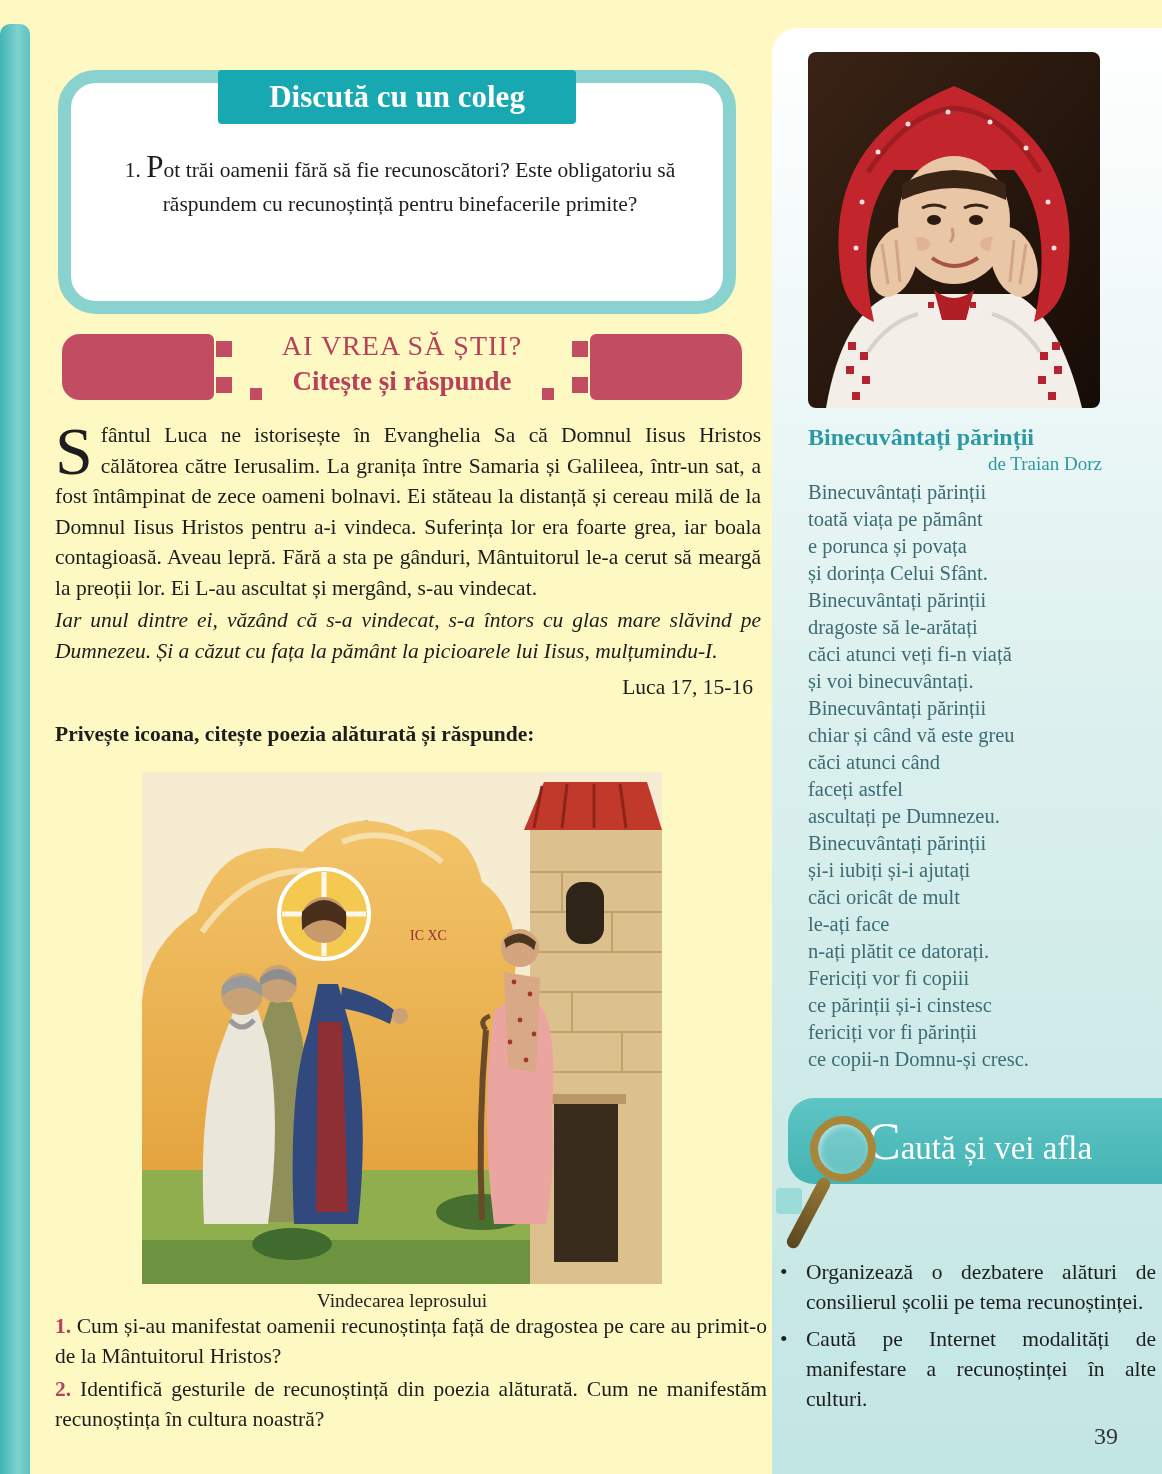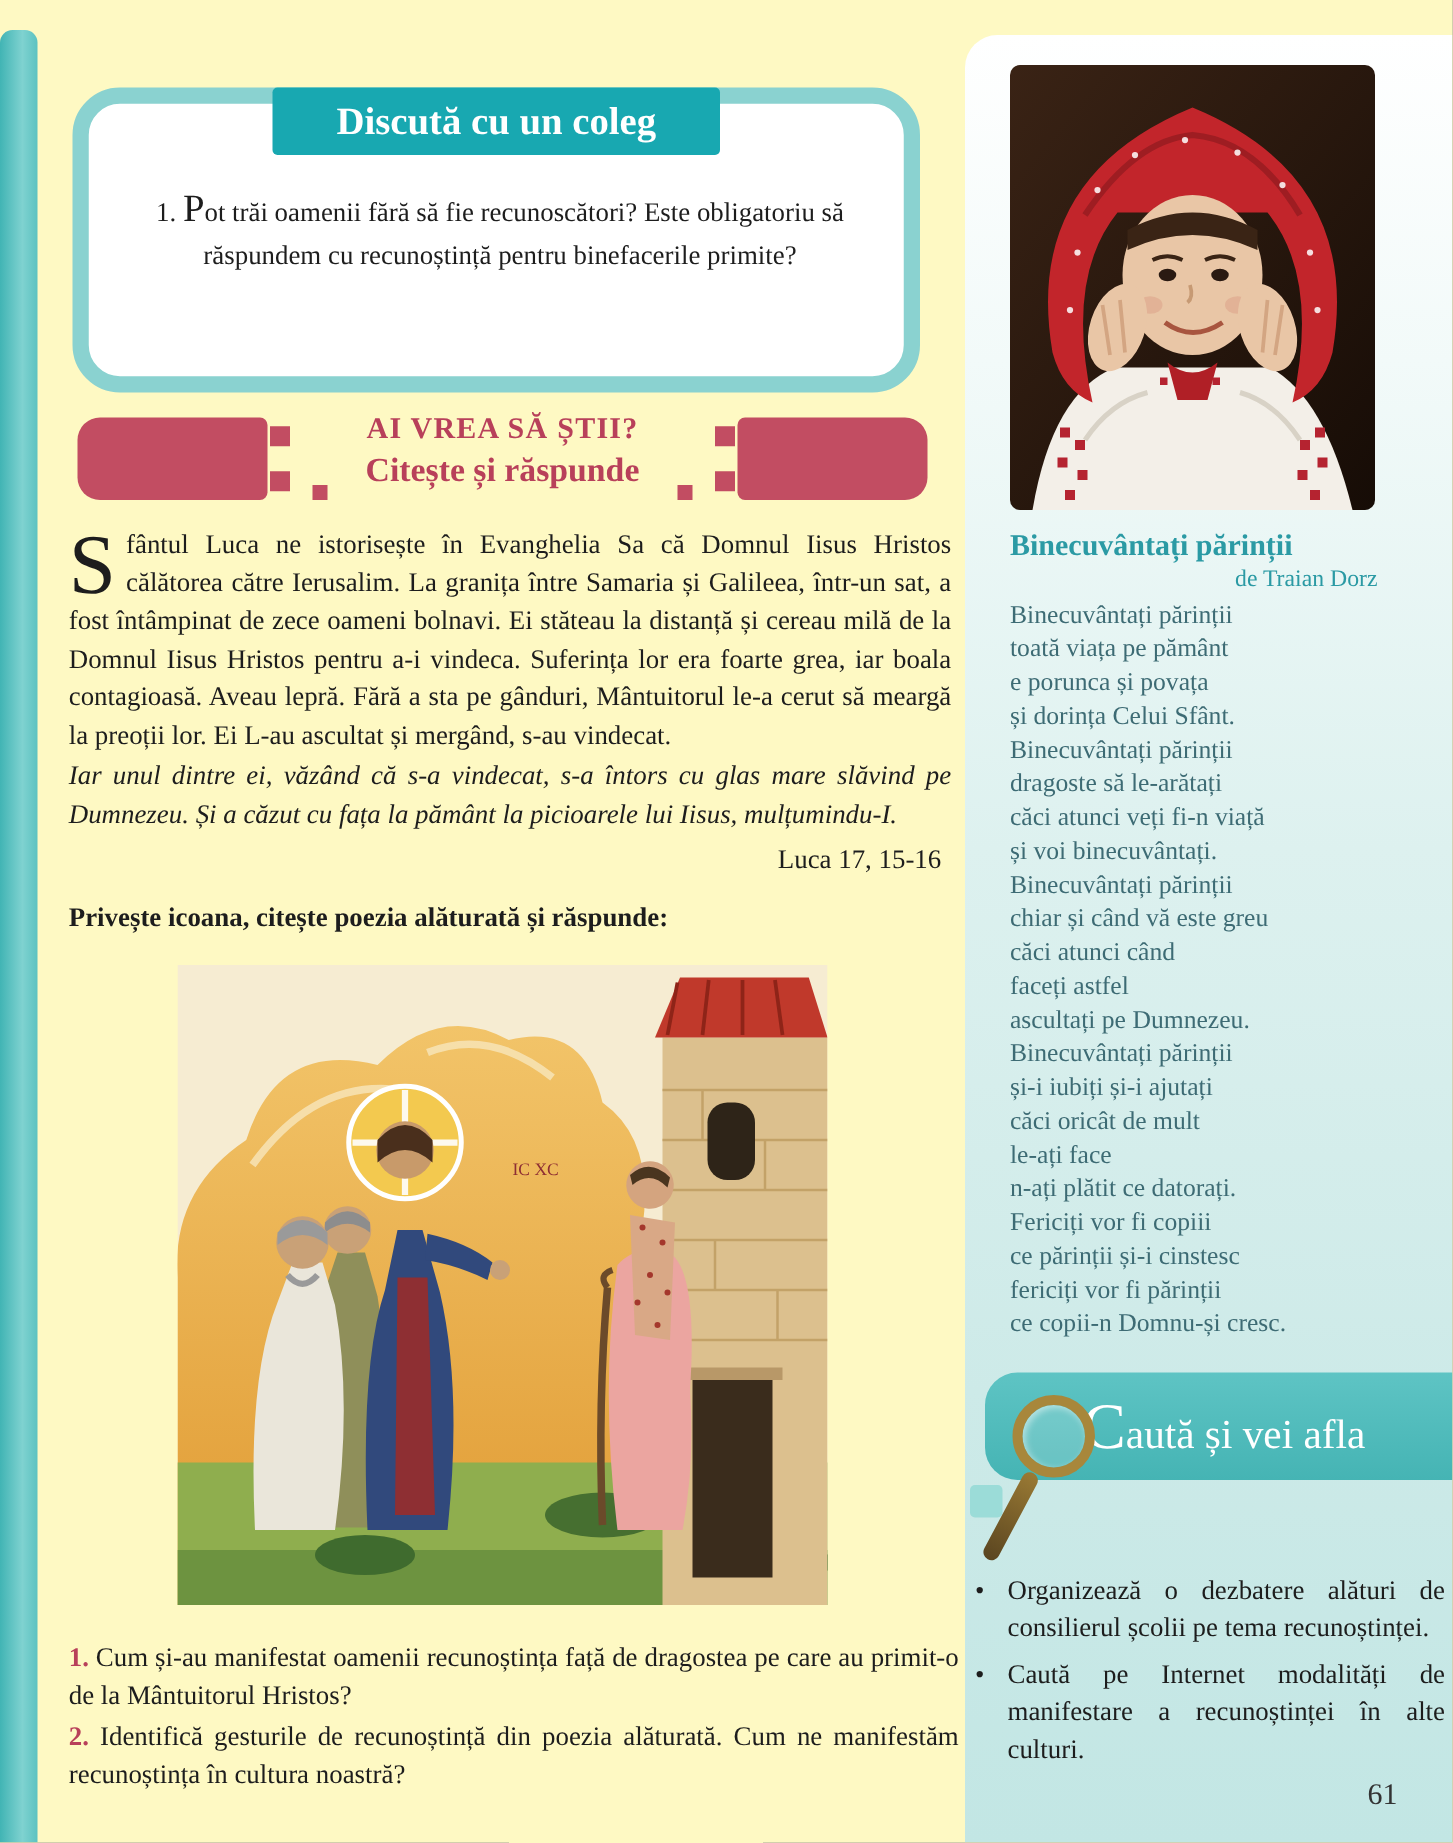--- a/index.html
+++ b/index.html
@@ -45,21 +45,21 @@
   .kb-block{ position:absolute; top:4px; width:152px; height:66px; background:#c24d62; }
   .kb-left{ left:4px; border-radius:18px 6px 6px 18px; }
   .kb-right{ right:4px; border-radius:6px 18px 18px 6px; }
   .kb-left::after{ content:""; position:absolute; right:-18px; top:7px; width:16px; height:16px; background:#c24d62; }
   .kb-left::before{ content:""; position:absolute; right:-18px; bottom:7px; width:16px; height:16px; background:#c24d62; }
   .kb-right::after{ content:""; position:absolute; left:-18px; top:7px; width:16px; height:16px; background:#c24d62; }
   .kb-right::before{ content:""; position:absolute; left:-18px; bottom:7px; width:16px; height:16px; background:#c24d62; }
   .kb-sq{ position:absolute; width:12px; height:12px; background:#c24d62; }
   .kb-sq.l{ left:192px; top:58px; } .kb-sq.r{ right:192px; top:58px; }
   .kb-text{ position:absolute; left:0; right:0; top:0; text-align:center; }
-  .kb-title{ font-size:24px; font-weight:bold; color:#b8405a; letter-spacing:1px; }
+  .kb-title{ font-size:28px; font-weight:normal; color:#b8405a; letter-spacing:1px; }
   .kb-sub{ font-size:27px; font-weight:bold; color:#b8405a; margin-top:4px; }
 
   
   .story{ position:absolute; left:55px; top:420px; width:706px; font-size:21.5px; line-height:1.42; text-align:justify; }
   .dropcap{ float:left; font-size:68px; line-height:0.82; padding:4px 8px 0 0; color:#1d1d1d; }
   .story-quote{ font-style:italic; margin-top:2px; }
   .story-ref{ text-align:right; padding-right:8px; margin-top:6px; font-size:21.5px; }
   .story-instruction{ margin-top:16px; font-size:21.5px; text-align:left;font-weight:bold; }
 
   
@@ -216,20 +216,21 @@
         <circle cx="372" cy="210" r="2.4"></circle>
           <circle cx="388" cy="222" r="2.4"></circle>
         <circle cx="378" cy="248" r="2.4"></circle>
           <circle cx="392" cy="262" r="2.4"></circle>
         <circle cx="368" cy="270" r="2.4"></circle>
           <circle cx="384" cy="288" r="2.4"></circle>
       </g>
       <path d="M344,258 Q336,350 340,448" stroke="#6b4a2a" stroke-width="6" fill="none"></path>
       <path d="M344,258 q-8,-10 4,-14" stroke="#6b4a2a" stroke-width="5" fill="none"></path>
     </svg>
+    <figcaption class="icon-caption">Vindecarea leprosului</figcaption>
   </figure>
 
   <div class="questions">
     <p><span class="red-num">1.</span> <span>Cum și-au manifestat oamenii recunoștința față de dragostea pe care au primit-o de la Mântuitorul Hristos?</span></p>
     <p><span class="red-num">2.</span> <span>Identifică gesturile de recunoștință din poezia alăturată. Cum ne manifestăm recunoștința în cultura noastră?</span></p>
   </div>
 
   <div class="photo">
     <svg viewBox="0 0 292 356" aria-hidden="true">
       <defs>
@@ -325,15 +326,15 @@
   <div class="magnifier">
     <div class="mag-handle"></div>
     <div class="mag-ring"></div>
   </div>
 
   <ul class="bullets">
     <li>Organizează o dezbatere alături de consilierul școlii pe tema recunoștinței.</li>
     <li>Caută pe Internet modalități de manifestare a recunoștinței în alte culturi.</li>
   </ul>
 
-  <div class="page-number">61</div>
+  <div class="page-number">39</div>
 
 </div>
 
 </body></html>

